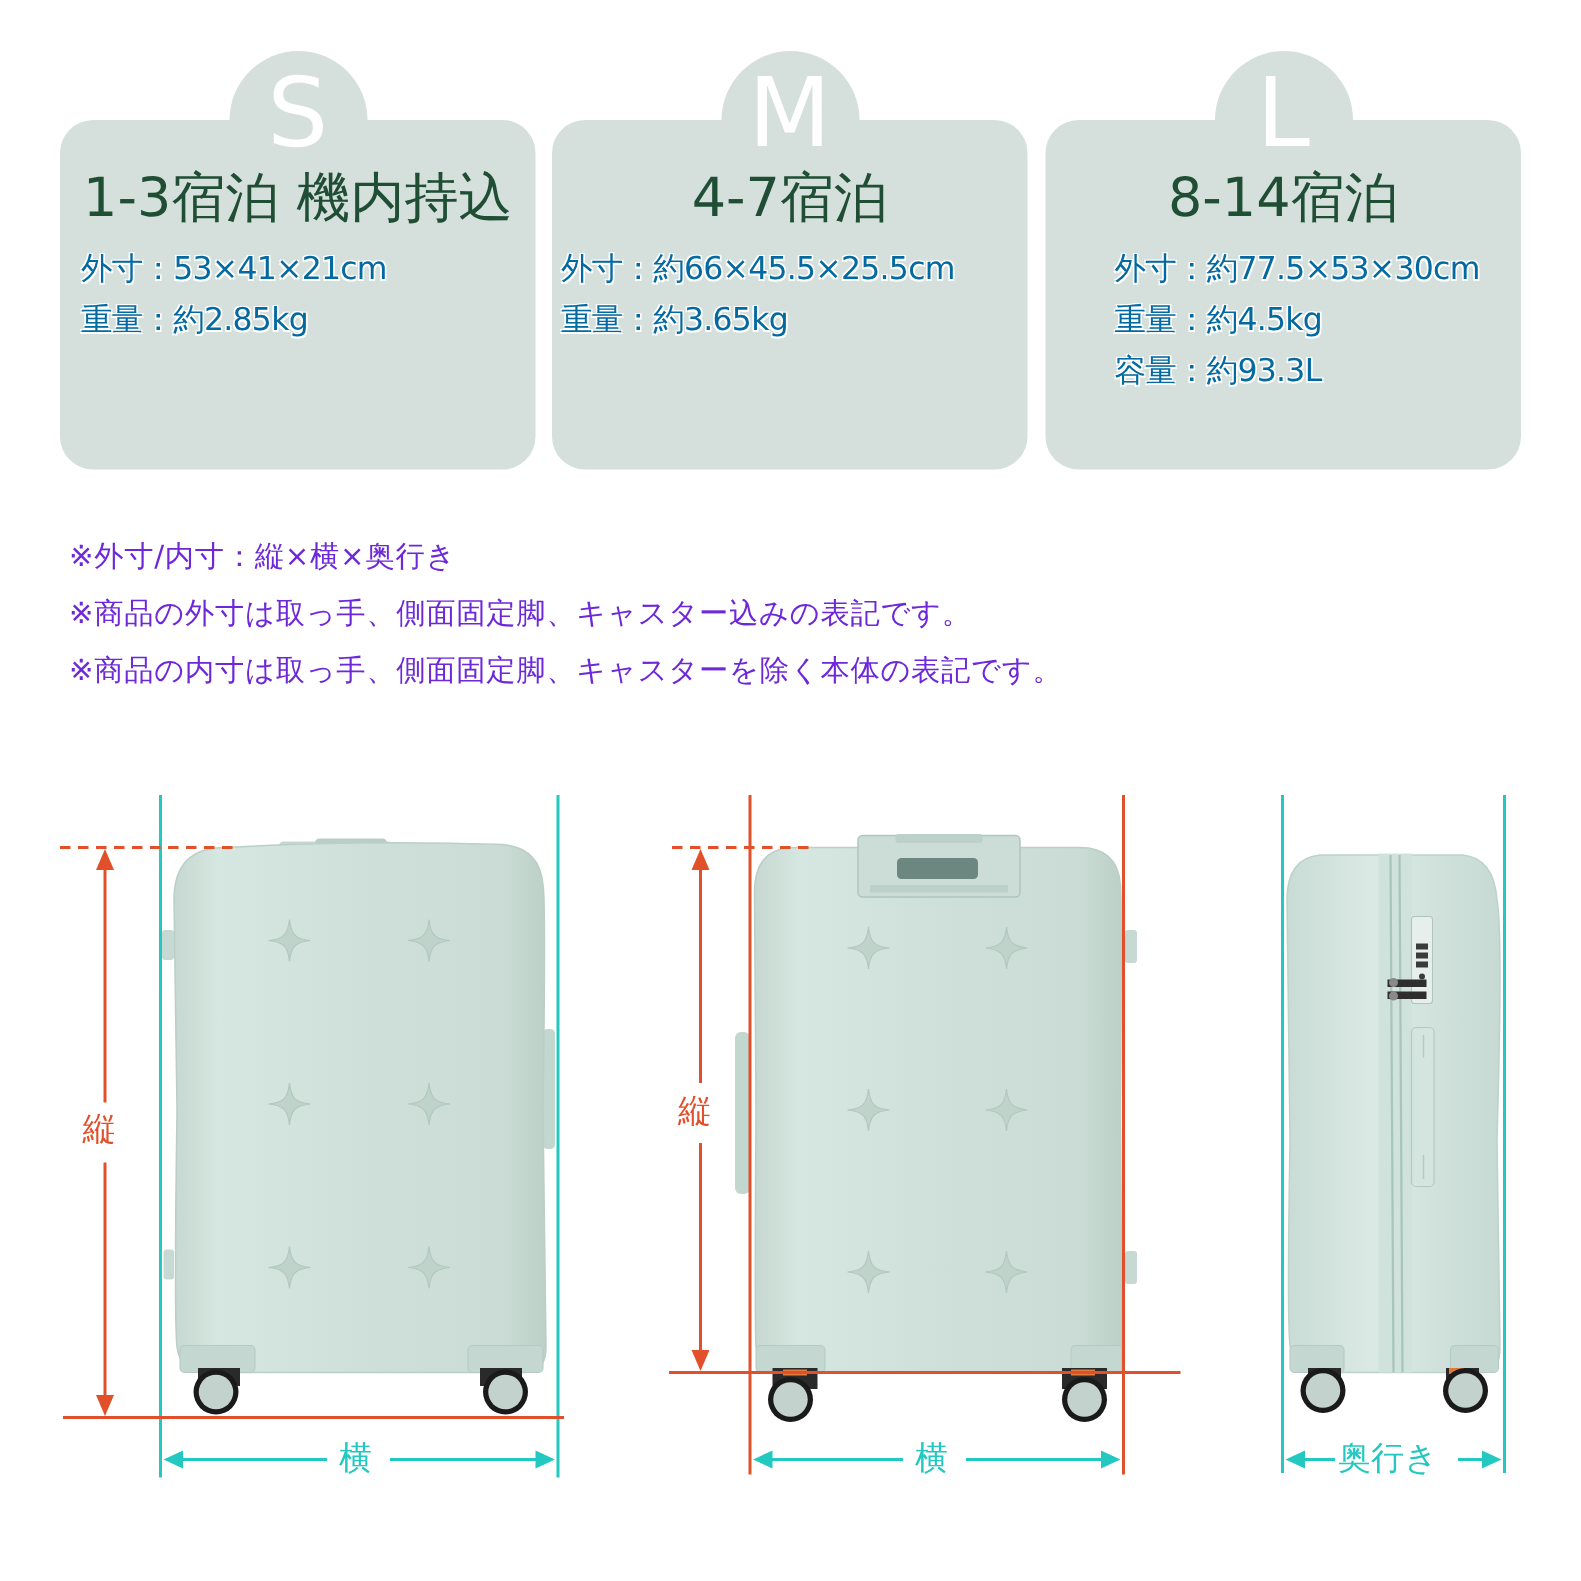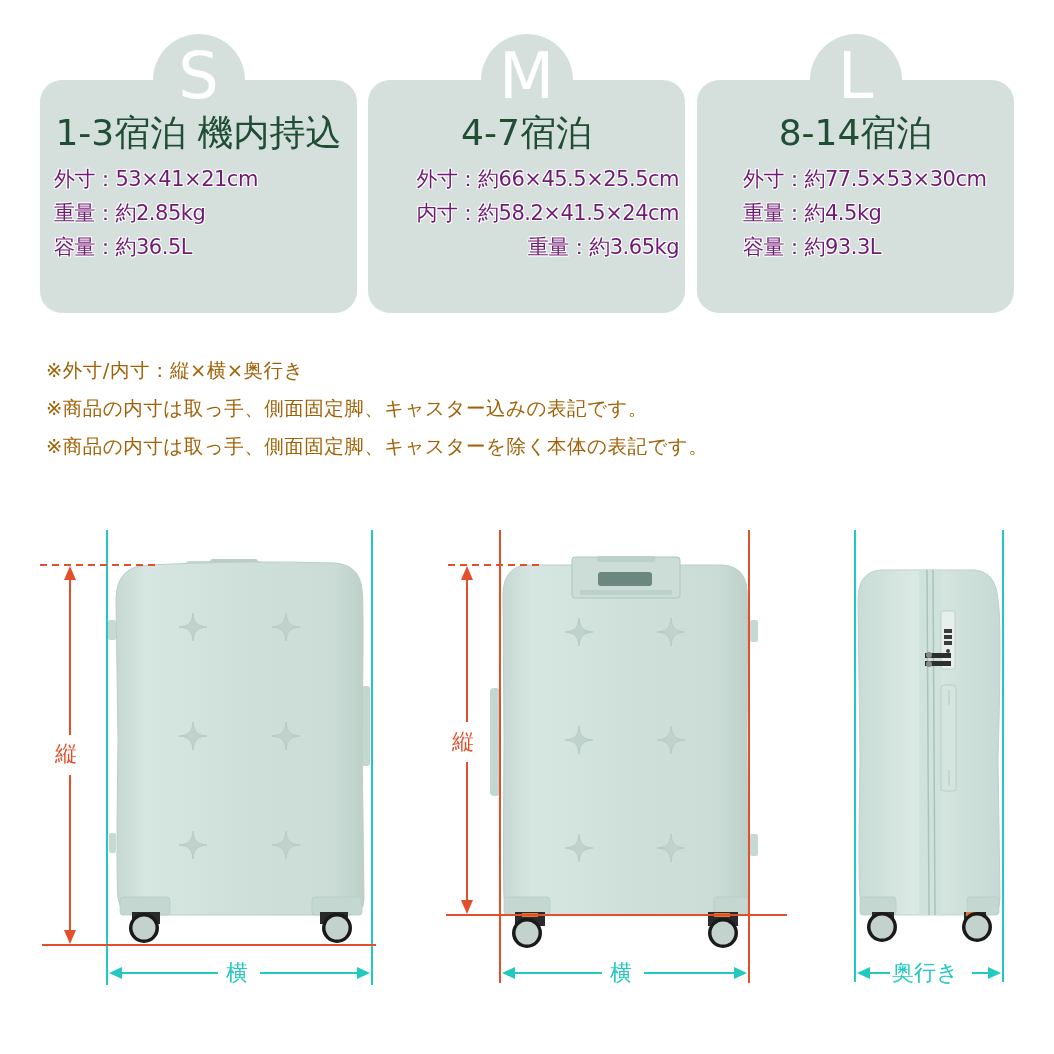--- a/index.html
+++ b/index.html
@@ -18,70 +18,68 @@
   .card-letter {
     position: absolute; top: -36px; left: 0; right: 0; text-align: center;
     color: #ffffff; font-size: 64px; line-height: 64px; font-family: "DejaVu Sans", sans-serif; font-weight: normal;
   }
   .card-title {
     position: absolute; top: 36px; left: 0; right: 0; text-align: center;
     color: #1f4e35; font-size: 36px; line-height: 34px;
   }
   .card-specs { position: absolute; top: 82px; left: 14px; right: 6px; }
   .spec {
-    font-size: 21px; line-height: 34px; color: #701a75; white-space: nowrap; letter-spacing: -0.5px;
+    font-size: 21px; line-height: 34px; color: #0369a1; white-space: nowrap; letter-spacing: -0.5px;
     text-shadow: 1px 1px 0 #fff, -1px -1px 0 #fff, 1px -1px 0 #fff, -1px 1px 0 #fff;
   }
   .notes { position: absolute; top: 352px; left: 46px; }
-  .note { font-size: 19.5px; line-height: 38px; color: #a16207; white-space: nowrap; letter-spacing: 0.5px; }
+  .note { font-size: 19.5px; line-height: 38px; color: #6d28d9; white-space: nowrap; letter-spacing: 0.5px; }
 
   .diagram { position: absolute; left: 0; top: 0; width: 1054px; height: 1054px; pointer-events: none; }
   .dim-label { position: absolute; font-size: 22px; line-height: 26px; background: #fff; padding: 0 4px; }
   .dim-label.red { color: #e2502b; background: transparent; }
   .dim-label.cyan { color: #23c9c0; }
 </style>
 </head>
 <body>
 
 <div class="card" style="left:40px;">
   <div class="card-tab"></div>
   <div class="card-letter">S</div>
   <div class="card-title">1-3宿泊 機内持込</div>
   <div class="card-specs">
     <div class="spec">外寸：53×41×21cm</div>
     <div class="spec">重量：約2.85kg</div>
-    <div class="spec">容量：約36.5L</div>
   </div>
 </div>
 
 <div class="card" style="left:368px;">
   <div class="card-tab"></div>
   <div class="card-letter">M</div>
   <div class="card-title">4-7宿泊</div>
-  <div class="card-specs" style="left:6px;text-align:right;">
+  <div class="card-specs" style="left:6px;">
     <div class="spec">外寸：約66×45.5×25.5cm</div>
-    <div class="spec">内寸：約58.2×41.5×24cm</div>
     <div class="spec">重量：約3.65kg</div>
   </div>
 </div>
 
 <div class="card" style="left:697px;">
   <div class="card-tab"></div>
   <div class="card-letter">L</div>
   <div class="card-title">8-14宿泊</div>
   <div class="card-specs" style="left:18px;margin-left:28px;">
     <div class="spec">外寸：約77.5×53×30cm</div>
     <div class="spec">重量：約4.5kg</div>
     <div class="spec">容量：約93.3L</div>
   </div>
 </div>
 
 <div class="notes">
   <div class="note">※外寸/内寸：縦×横×奥行き</div>
-  <div class="note">※商品の内寸は取っ手、側面固定脚、キャスター込みの表記です。</div>
+  <div class="note">※商品の外寸は取っ手、側面固定脚、キャスター込みの表記です。</div>
   <div class="note">※商品の内寸は取っ手、側面固定脚、キャスターを除く本体の表記です。</div>
 </div>
 
 <svg class="diagram" viewBox="0 0 1054 1054">
   <defs>
     <linearGradient id="bodyGrad" x1="0" y1="0" x2="1" y2="0">
       <stop offset="0" stop-color="#c6d8d1"></stop>
       <stop offset="0.12" stop-color="#d6e6e0"></stop>
       <stop offset="0.5" stop-color="#cfe0da"></stop>
       <stop offset="0.88" stop-color="#cadcd5"></stop>

